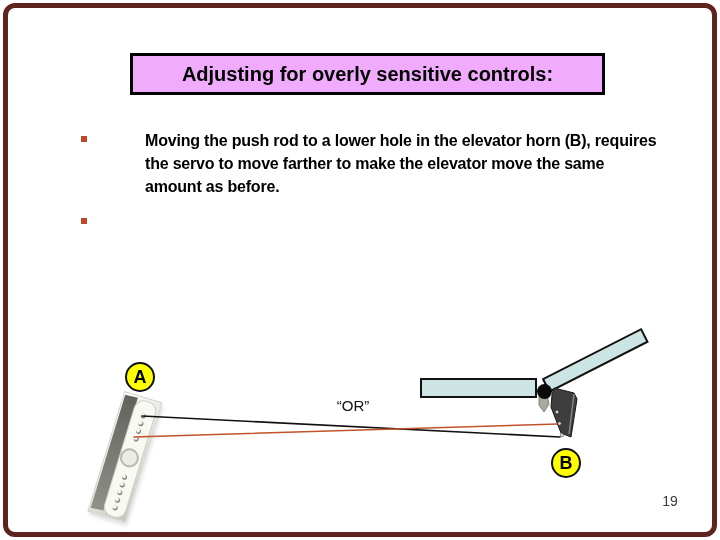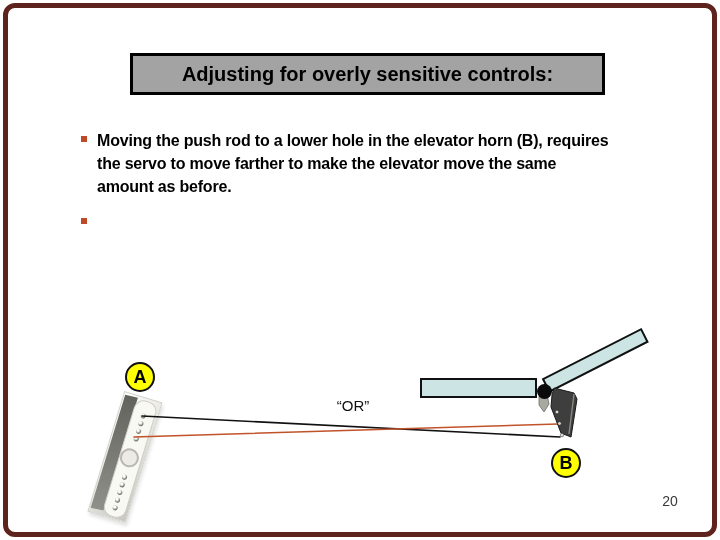--- a/index.html
+++ b/index.html
@@ -19,31 +19,31 @@
     pointer-events:none;
     z-index:10;
   }
 
   
   .title-box{
     left:130px;top:53px;width:475px;height:42px;
     border:3px solid #000;
     box-sizing:border-box;
     display:flex;align-items:center;justify-content:center;
-    background:#a3a3a3;
+    background:#f0abfc;
     z-index:5;
   }
   .title-box span{
     font-size:20px;font-weight:bold;white-space:nowrap;
     letter-spacing:0px;
   }
 
   
   .bullets{left:81px;top:129px;width:620px;z-index:4;}
-  .bullet{display:flex;align-items:flex-start;margin-bottom:13px;}
+  .bullet{display:flex;align-items:flex-start;margin-bottom:13px;gap:48px;}
   .marker{
     flex:none;width:6px;height:6px;margin:7px 10px 0 0;
     background:var(--c-bullet_marker,#c04a28);
   }
   .btext{
     margin:0;font-size:16px;line-height:23px;font-weight:bold;
     letter-spacing:-0.2px;
     white-space:pre-line;
   }
 
@@ -178,13 +178,13 @@
 
 <div class="abs badge badge-a">
   <span>A</span>
 </div>
 <div class="abs badge badge-b">
   <span>B</span>
 </div>
 
 <div class="abs or-label">“OR”</div>
 
-<div class="abs pagenum">20</div>
+<div class="abs pagenum">19</div>
 
 </body></html>

